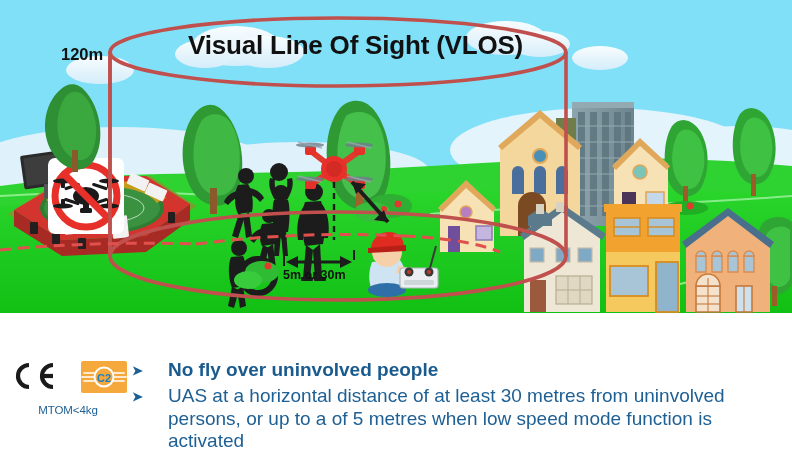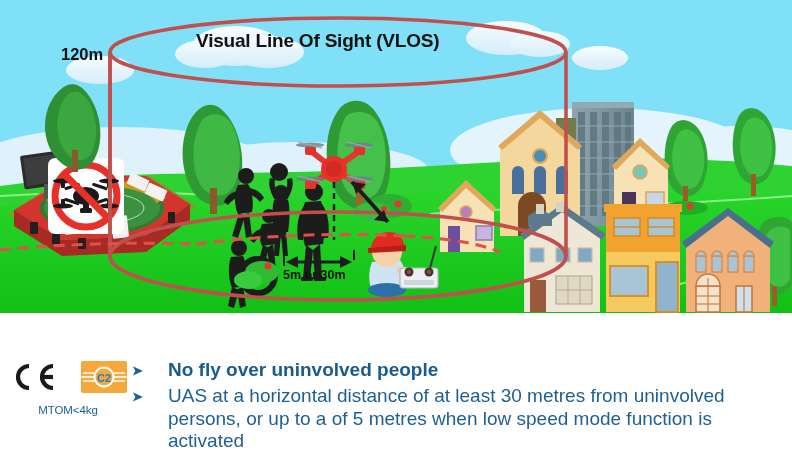--- a/index.html
+++ b/index.html
@@ -21,23 +21,23 @@
     left: 0; top: 0;
     width: 792px;
     height: 313px;
     overflow: hidden;
     background: #7fe0f8;
   }
   #illu-svg { display: block; }
 
   .vlos-title {
     position: absolute;
-    left: 196px;
+    left: 188px;
     top: 30px;
-    font-size: 19px;
+    font-size: 26px;
     font-weight: bold;
     color: #111111;
     letter-spacing: -0.2px;
     white-space: nowrap;
   }
   .label-120m {
     position: absolute;
     left: 61px;
     top: 45px;
     font-size: 16.5px;
@@ -67,21 +67,21 @@
 
   #ce-block {
     position: absolute;
     left: 8px;
     top: 48px;
     width: 120px;
     text-align: center;
   }
   .ce-row {
     display: flex;
-    align-items: center;
+    align-items: flex-start;
     justify-content: center;
     gap: 24px;
   }
   .ce-mark { display: block; }
   .c2-badge { display: block; }
   .mtom-label {
     margin-top: 11px;
     font-size: 11.5px;
     color: #1f6094;
     font-weight: normal;

